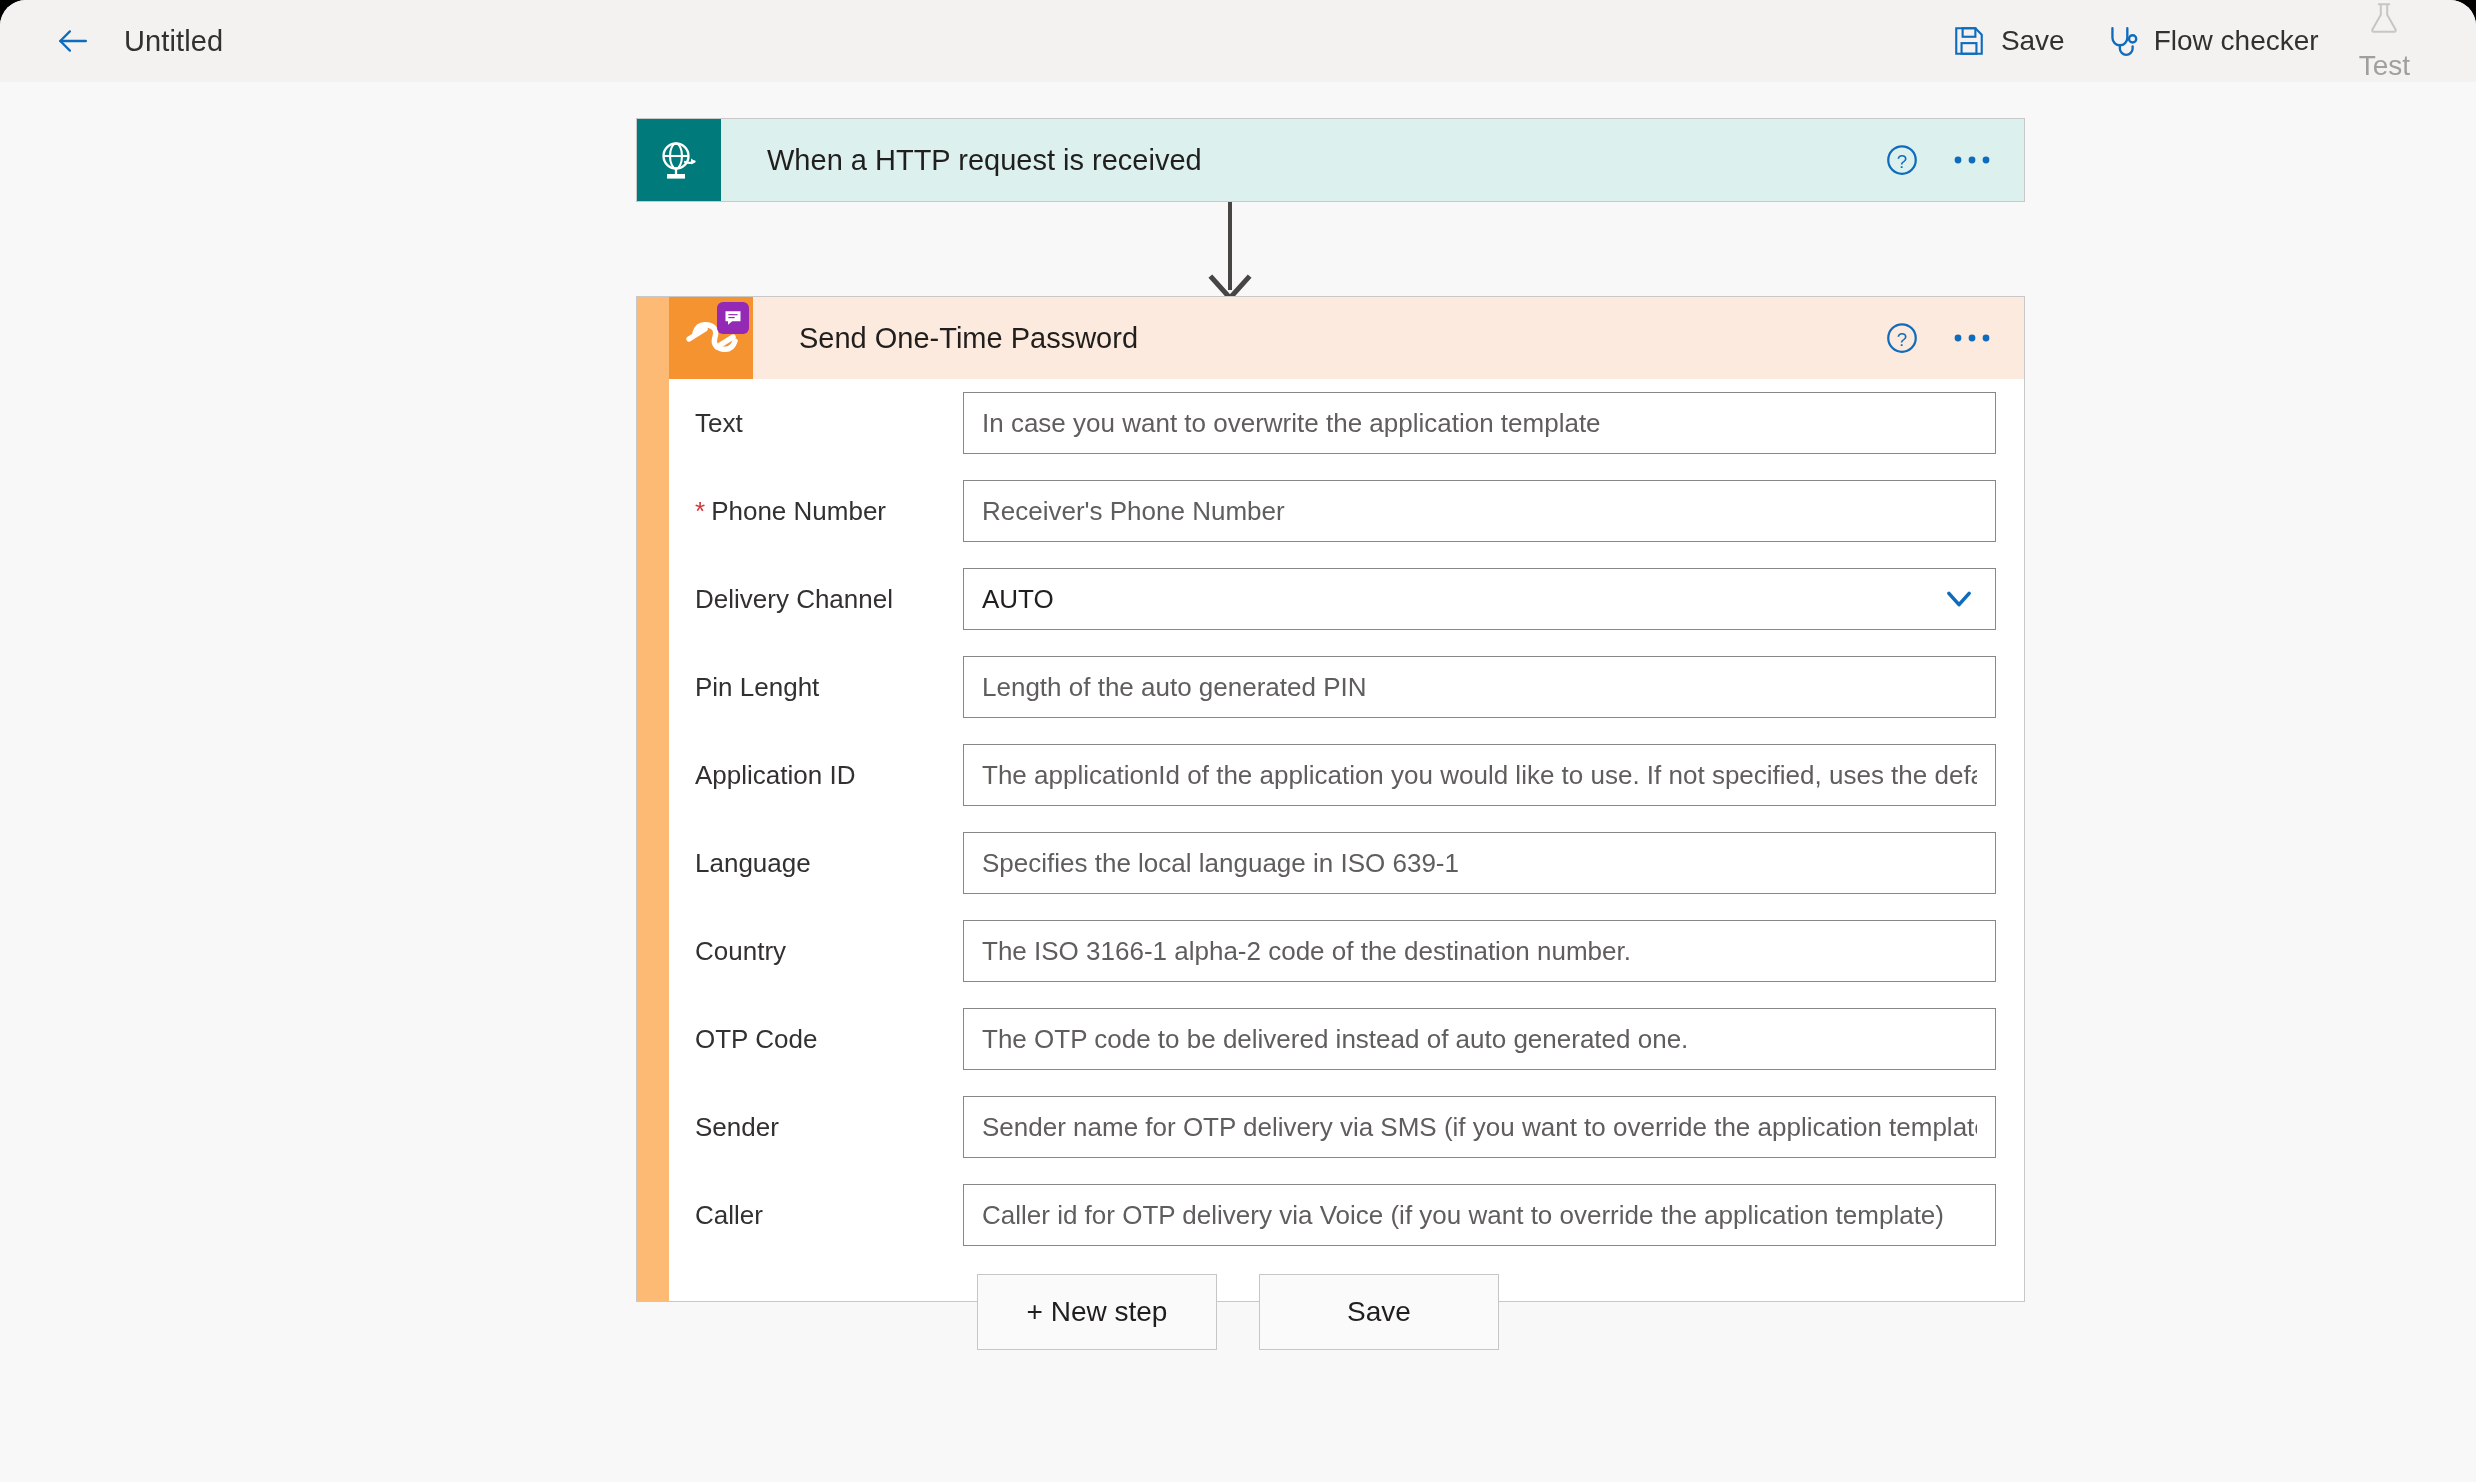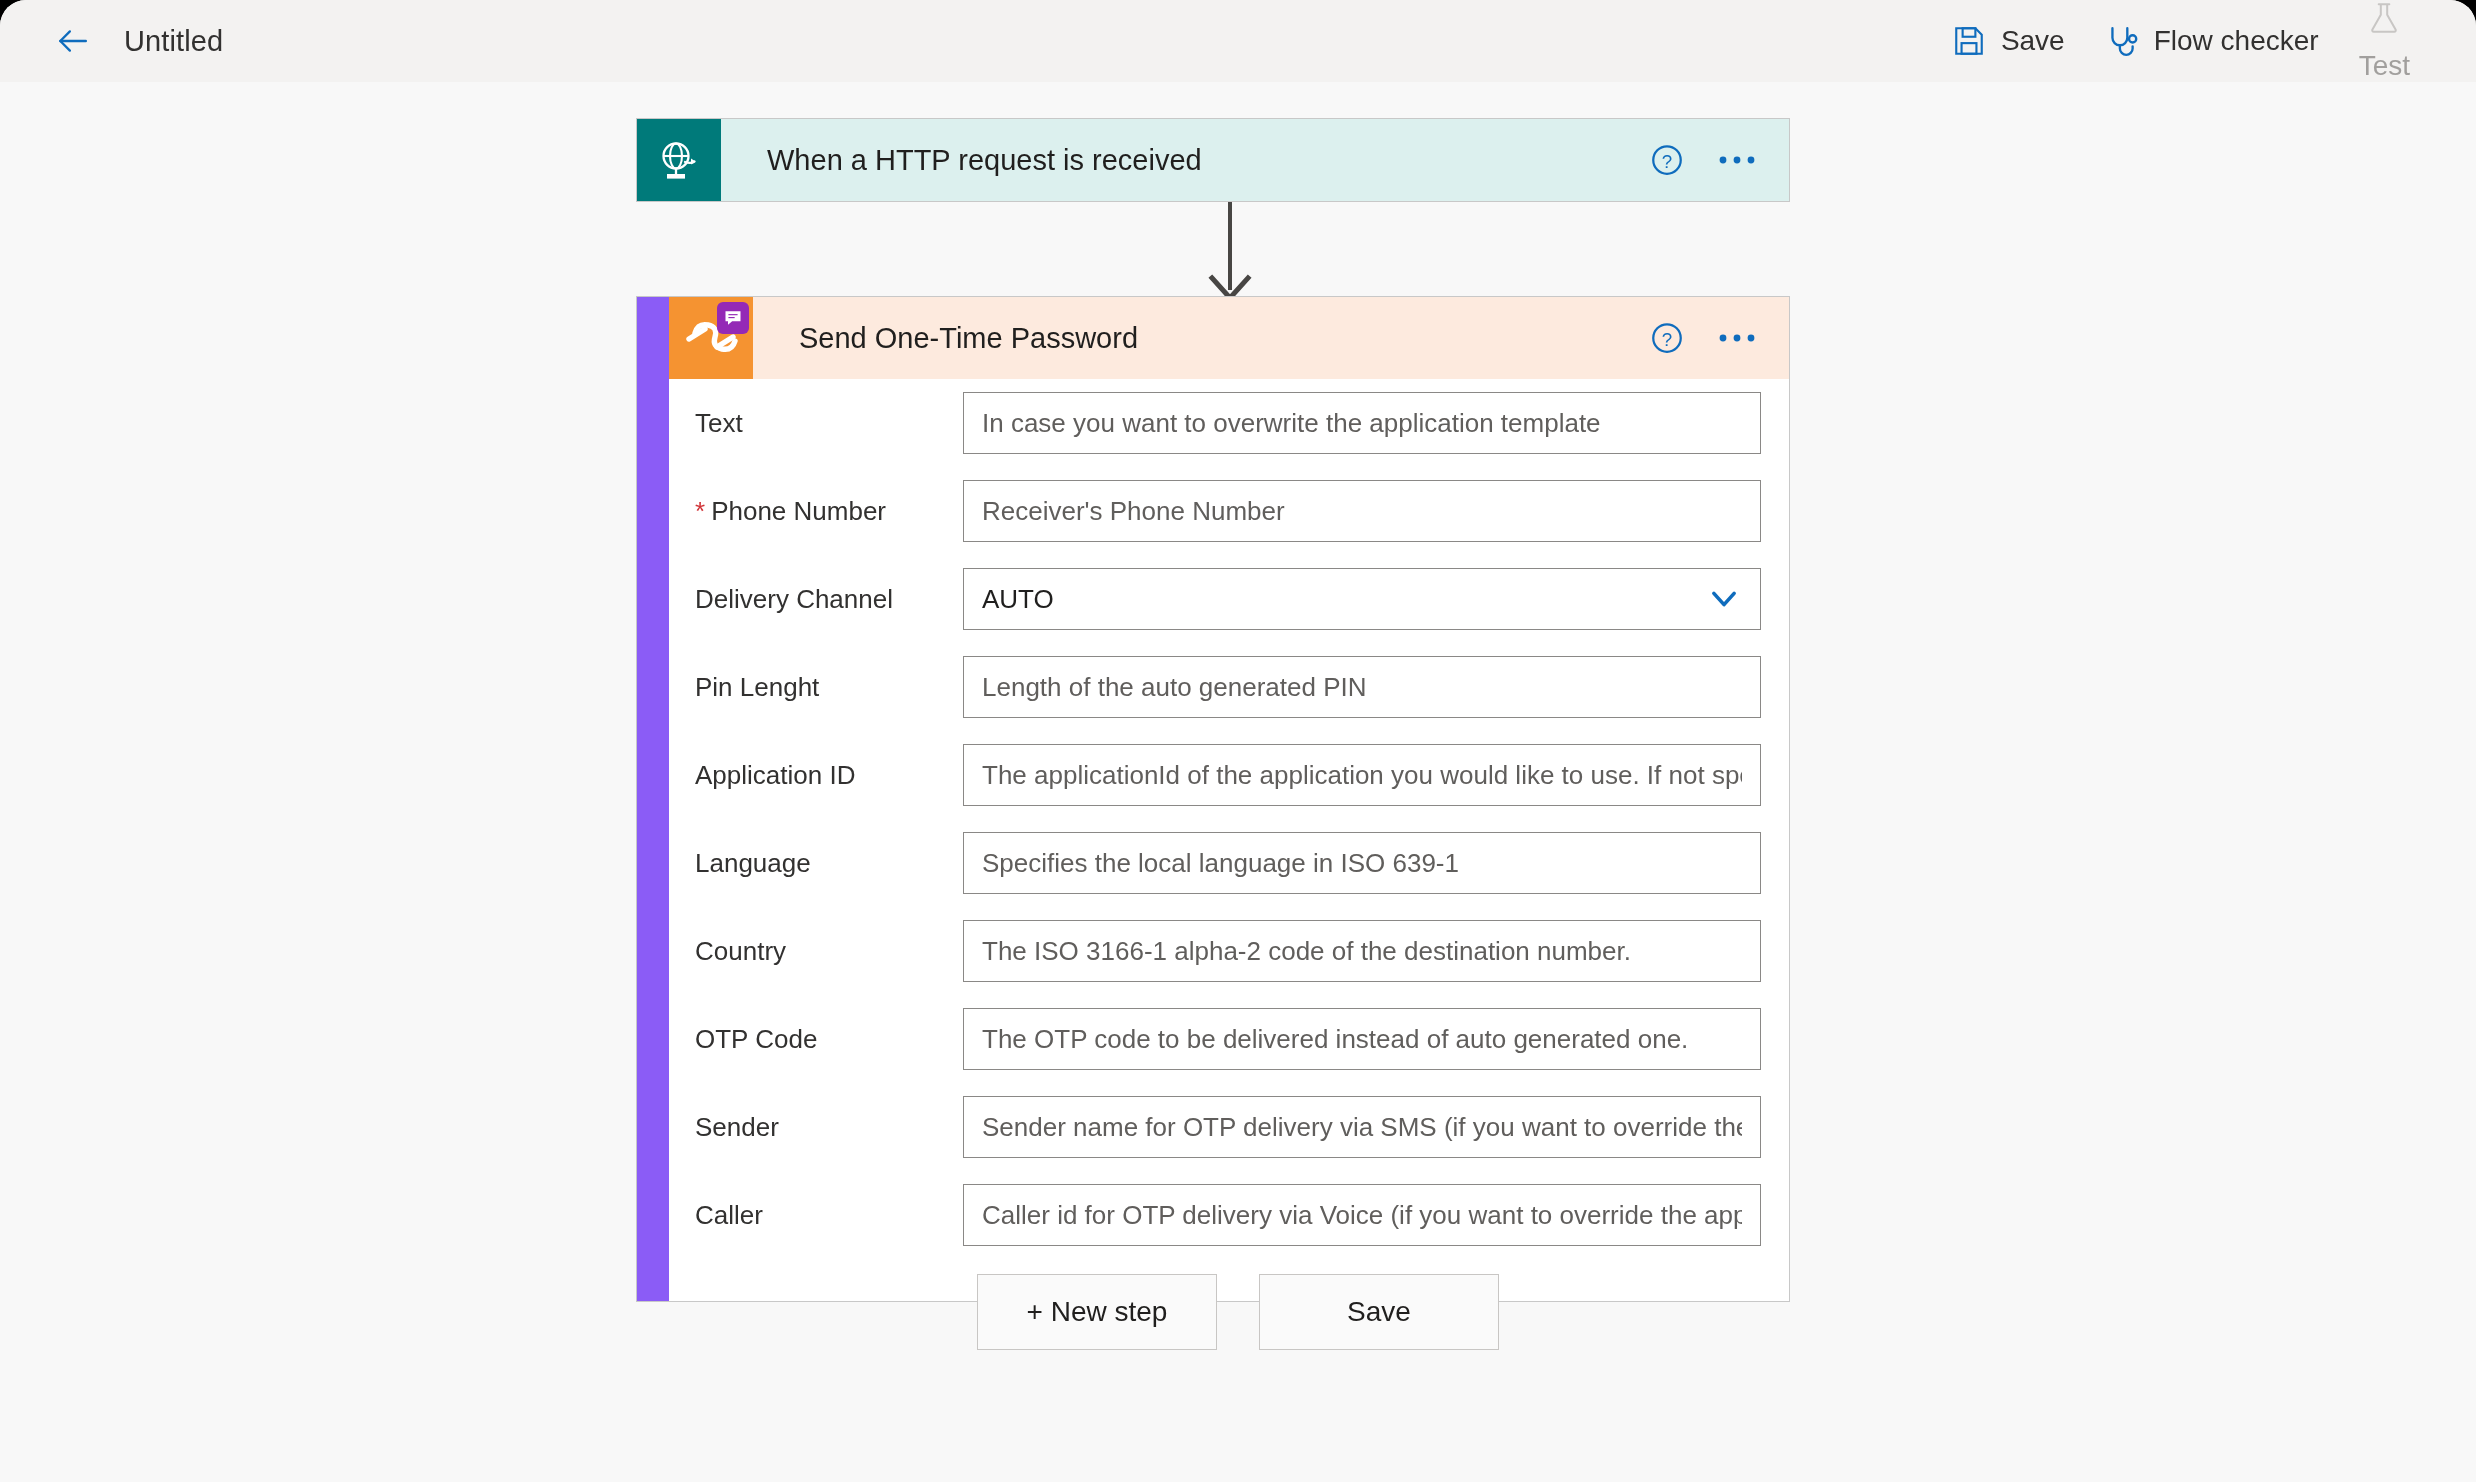--- a/index.html
+++ b/index.html
@@ -60,23 +60,23 @@
   
   .canvas {
     position: absolute;
     top: 82px; left: 0; right: 0; bottom: 0;
     background: #f8f8f8;
   }
 
   .card {
     position: absolute;
     left: 636px;
-    width: 1154px;
+    width: 1389px;
     border: 1px solid #c8c8c8;
-    background: #8b5cf6;
+    background: #fdba74;
   }
   .card-header {
     height: 82px;
     display: flex;
     align-items: stretch;
   }
   .card-icon-block {
     width: 84px;
     flex: 0 0 84px;
     position: relative;

